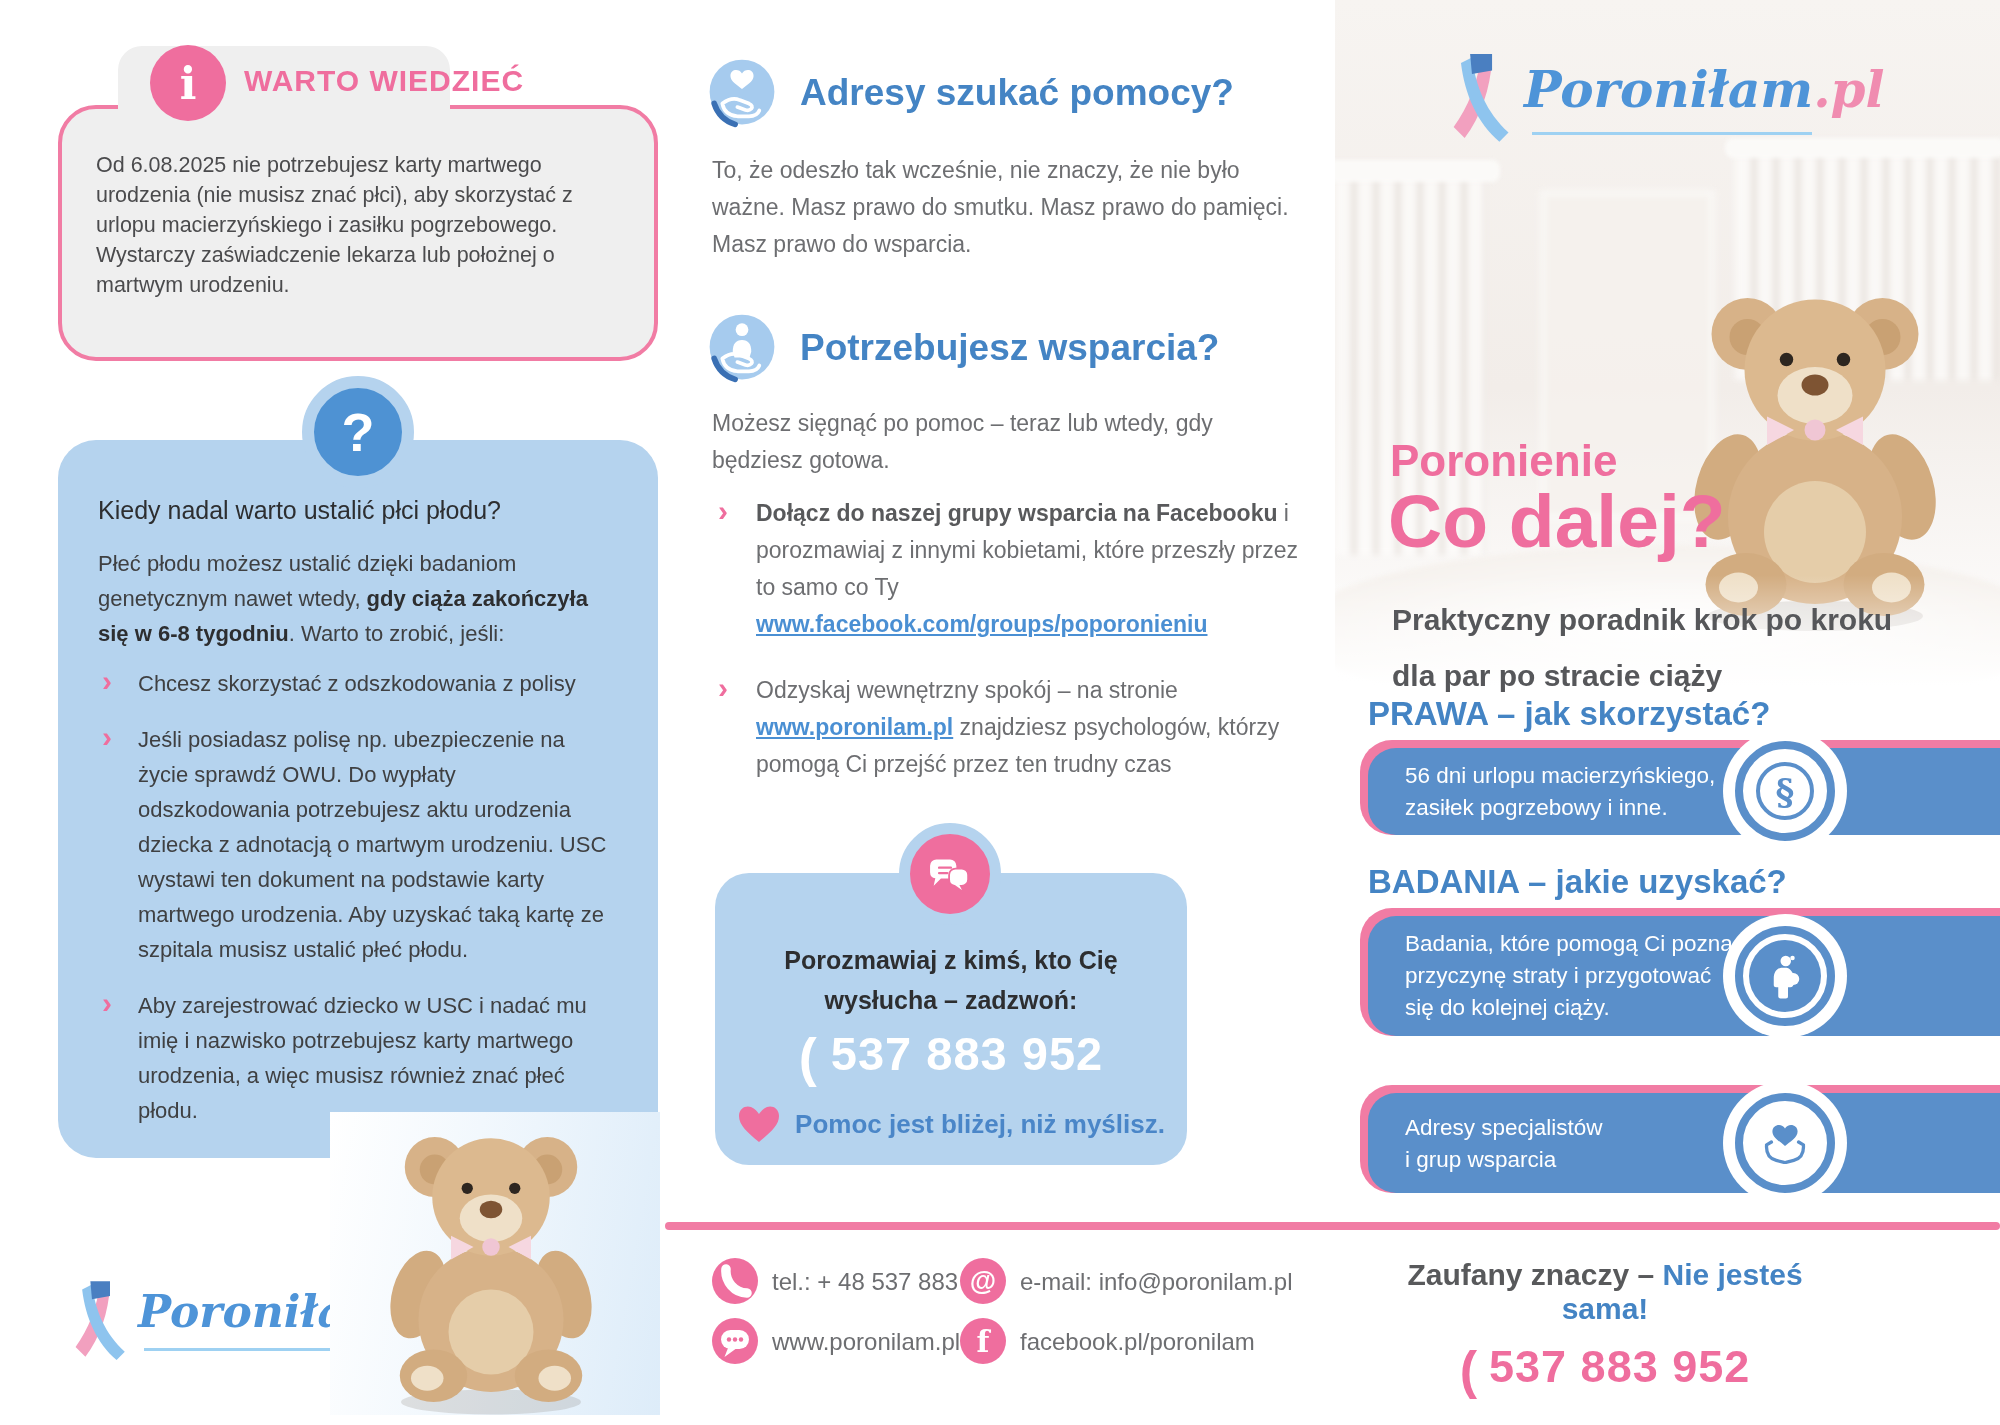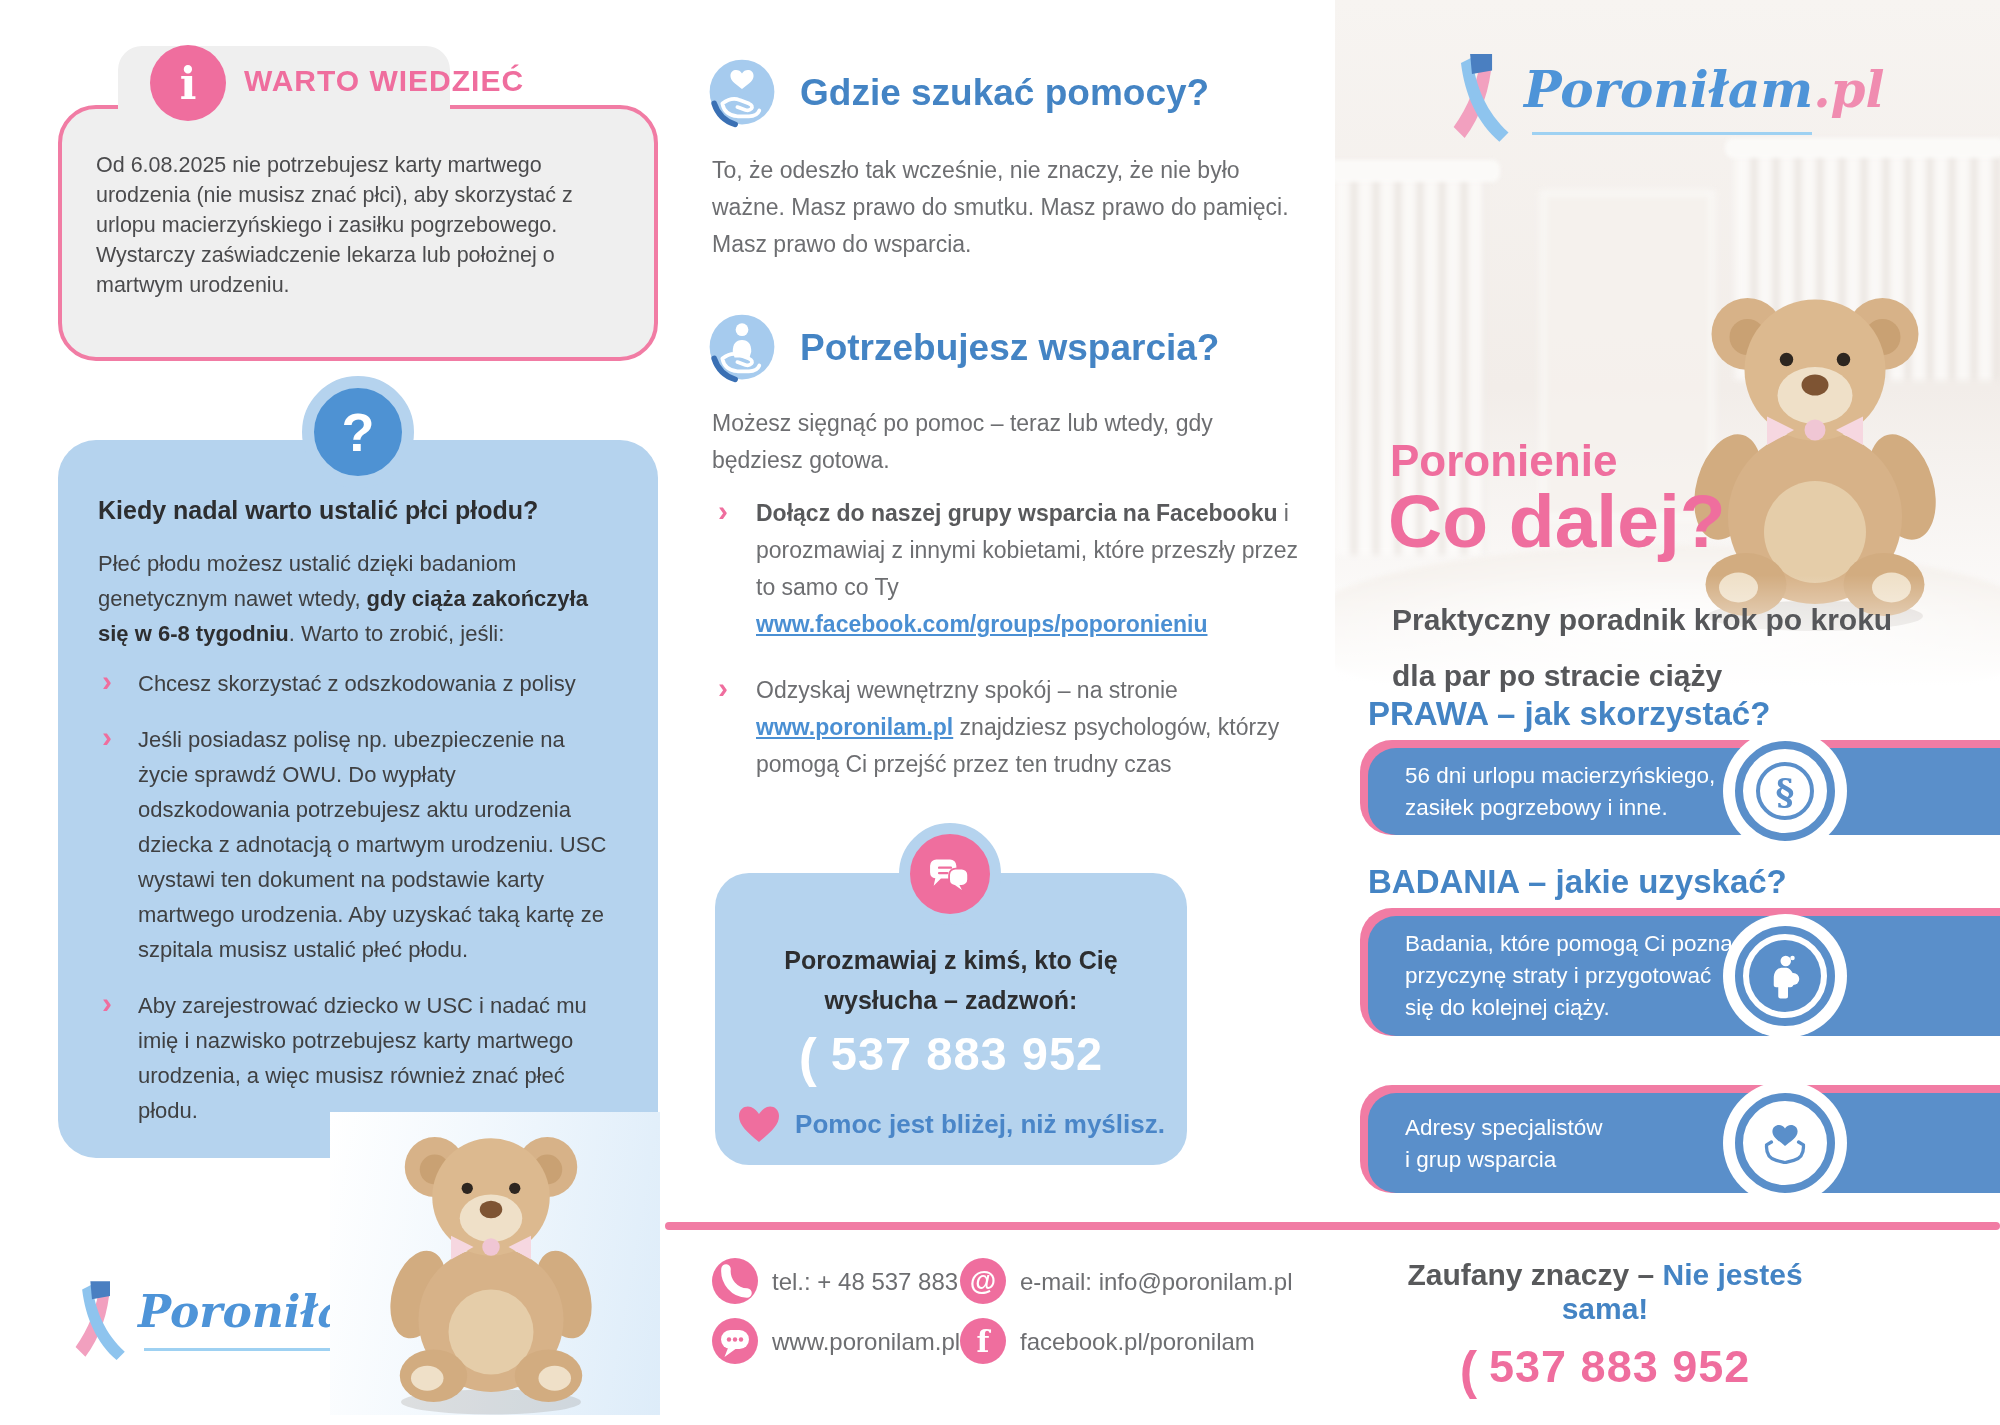--- a/index.html
+++ b/index.html
@@ -21,21 +21,21 @@
     color:#fff;font-size:44px;font-weight:bold;display:flex;align-items:center;justify-content:center;
     z-index:4;font-family:"DejaVu Serif",serif}
   .warto-title{left:244px;top:64px;color:var(--pink);font-size:30px;font-weight:bold;
     letter-spacing:1px;z-index:4}
   .warto-text{left:96px;top:150px;width:528px;font-size:21.5px;line-height:30px;color:#4b4b4d;z-index:4}
 
   .q-icon{left:302px;top:376px;width:112px;height:112px;border-radius:50%;background:var(--qblue);
     border:12px solid var(--lblue);color:#fff;font-size:54px;font-weight:bold;
     display:flex;align-items:center;justify-content:center;z-index:3}
   .blue-box{left:58px;top:440px;width:600px;height:718px;background:var(--lblue);border-radius:38px;z-index:1}
-  .qb-heading{left:98px;top:496px;width:520px;font-size:25px;font-weight:bold;color:#2d2e30;z-index:2}
+  .qb-heading{left:98px;top:496px;width:520px;font-size:25px;font-weight:normal;color:#2d2e30;z-index:2}
   .qb-intro{left:98px;top:546px;width:522px;font-size:22px;line-height:35px;color:var(--tdark);z-index:2}
   .qb-intro b{color:#2d2e30}
   .bullet{padding-left:40px;font-size:22px;line-height:35px;color:var(--tdark);z-index:2}
   .bullet .chev{position:absolute;left:4px;top:-3px;color:var(--pink);font-size:30px;font-weight:bold}
   .b-l1{left:98px;top:666px;width:510px}
   .b-l2{left:98px;top:722px;width:510px}
   .b-l3{left:98px;top:988px;width:510px}
 
   .photo-left{left:330px;top:1112px;width:330px;height:303px;z-index:5;
     background:linear-gradient(100deg,#ffffff 0%,#f2f8fd 40%,#ddecf9 100%)}
@@ -172,21 +172,21 @@
   </div>
 
   <div class="c" style="left:705px;top:55px">
     <svg class="m-icon" viewBox="0 0 64 64">
       <circle cx="32" cy="32" r="28" fill="#a6cbee"></circle>
       <path d="M8 42 A28 28 0 0 0 26 60" stroke="#3a70b4" stroke-width="5" fill="none" stroke-linecap="round"></path>
       <path d="M32 16 c-2.5-4.5-10-4-10 2.2 c0 4.8 6.5 8.3 10 11.3 c3.5-3 10-6.5 10-11.3 c0-6.2-7.5-6.7-10-2.2z" fill="#fff"></path>
       <path d="M15 42 q2 10 13 11 h10 q7 0 9 -5 M15 42 q8 -6 15 -3 l8 3 q4 2 2 4.5 q-2 2 -5 1 l-7 -2.5" fill="none" stroke="#fff" stroke-width="3.2" stroke-linecap="round" stroke-linejoin="round"></path>
     </svg>
   </div>
-  <div class="c m-title" style="left:800px;top:72px">Gdzie szukać pomocy?</div>
+  <div class="c m-title" style="left:800px;top:72px">Adresy szukać pomocy?</div>
   <div class="c m-par" style="left:712px;top:152px;width:600px">To, że odeszło tak wcześnie, nie znaczy, że nie było ważne. Masz prawo do smutku. Masz prawo do pamięci. Masz prawo do wsparcia.</div>
 
   <div class="c" style="left:705px;top:310px">
     <svg class="m-icon" viewBox="0 0 64 64">
       <circle cx="32" cy="32" r="28" fill="#a6cbee"></circle>
       <path d="M8 42 A28 28 0 0 0 26 60" stroke="#3a70b4" stroke-width="5" fill="none" stroke-linecap="round"></path>
       <circle cx="32" cy="17" r="5.5" fill="#fff"></circle>
       <path d="M24 36 q0 -10 8 -10 t8 10 l-1.5 5 h-13z" fill="#fff"></path>
       <path d="M15 42 q2 10 13 11 h10 q7 0 9 -5 M15 42 q8 -6 15 -3 l8 3 q4 2 2 4.5 q-2 2 -5 1 l-7 -2.5" fill="none" stroke="#fff" stroke-width="3.2" stroke-linecap="round" stroke-linejoin="round"></path>
     </svg>

